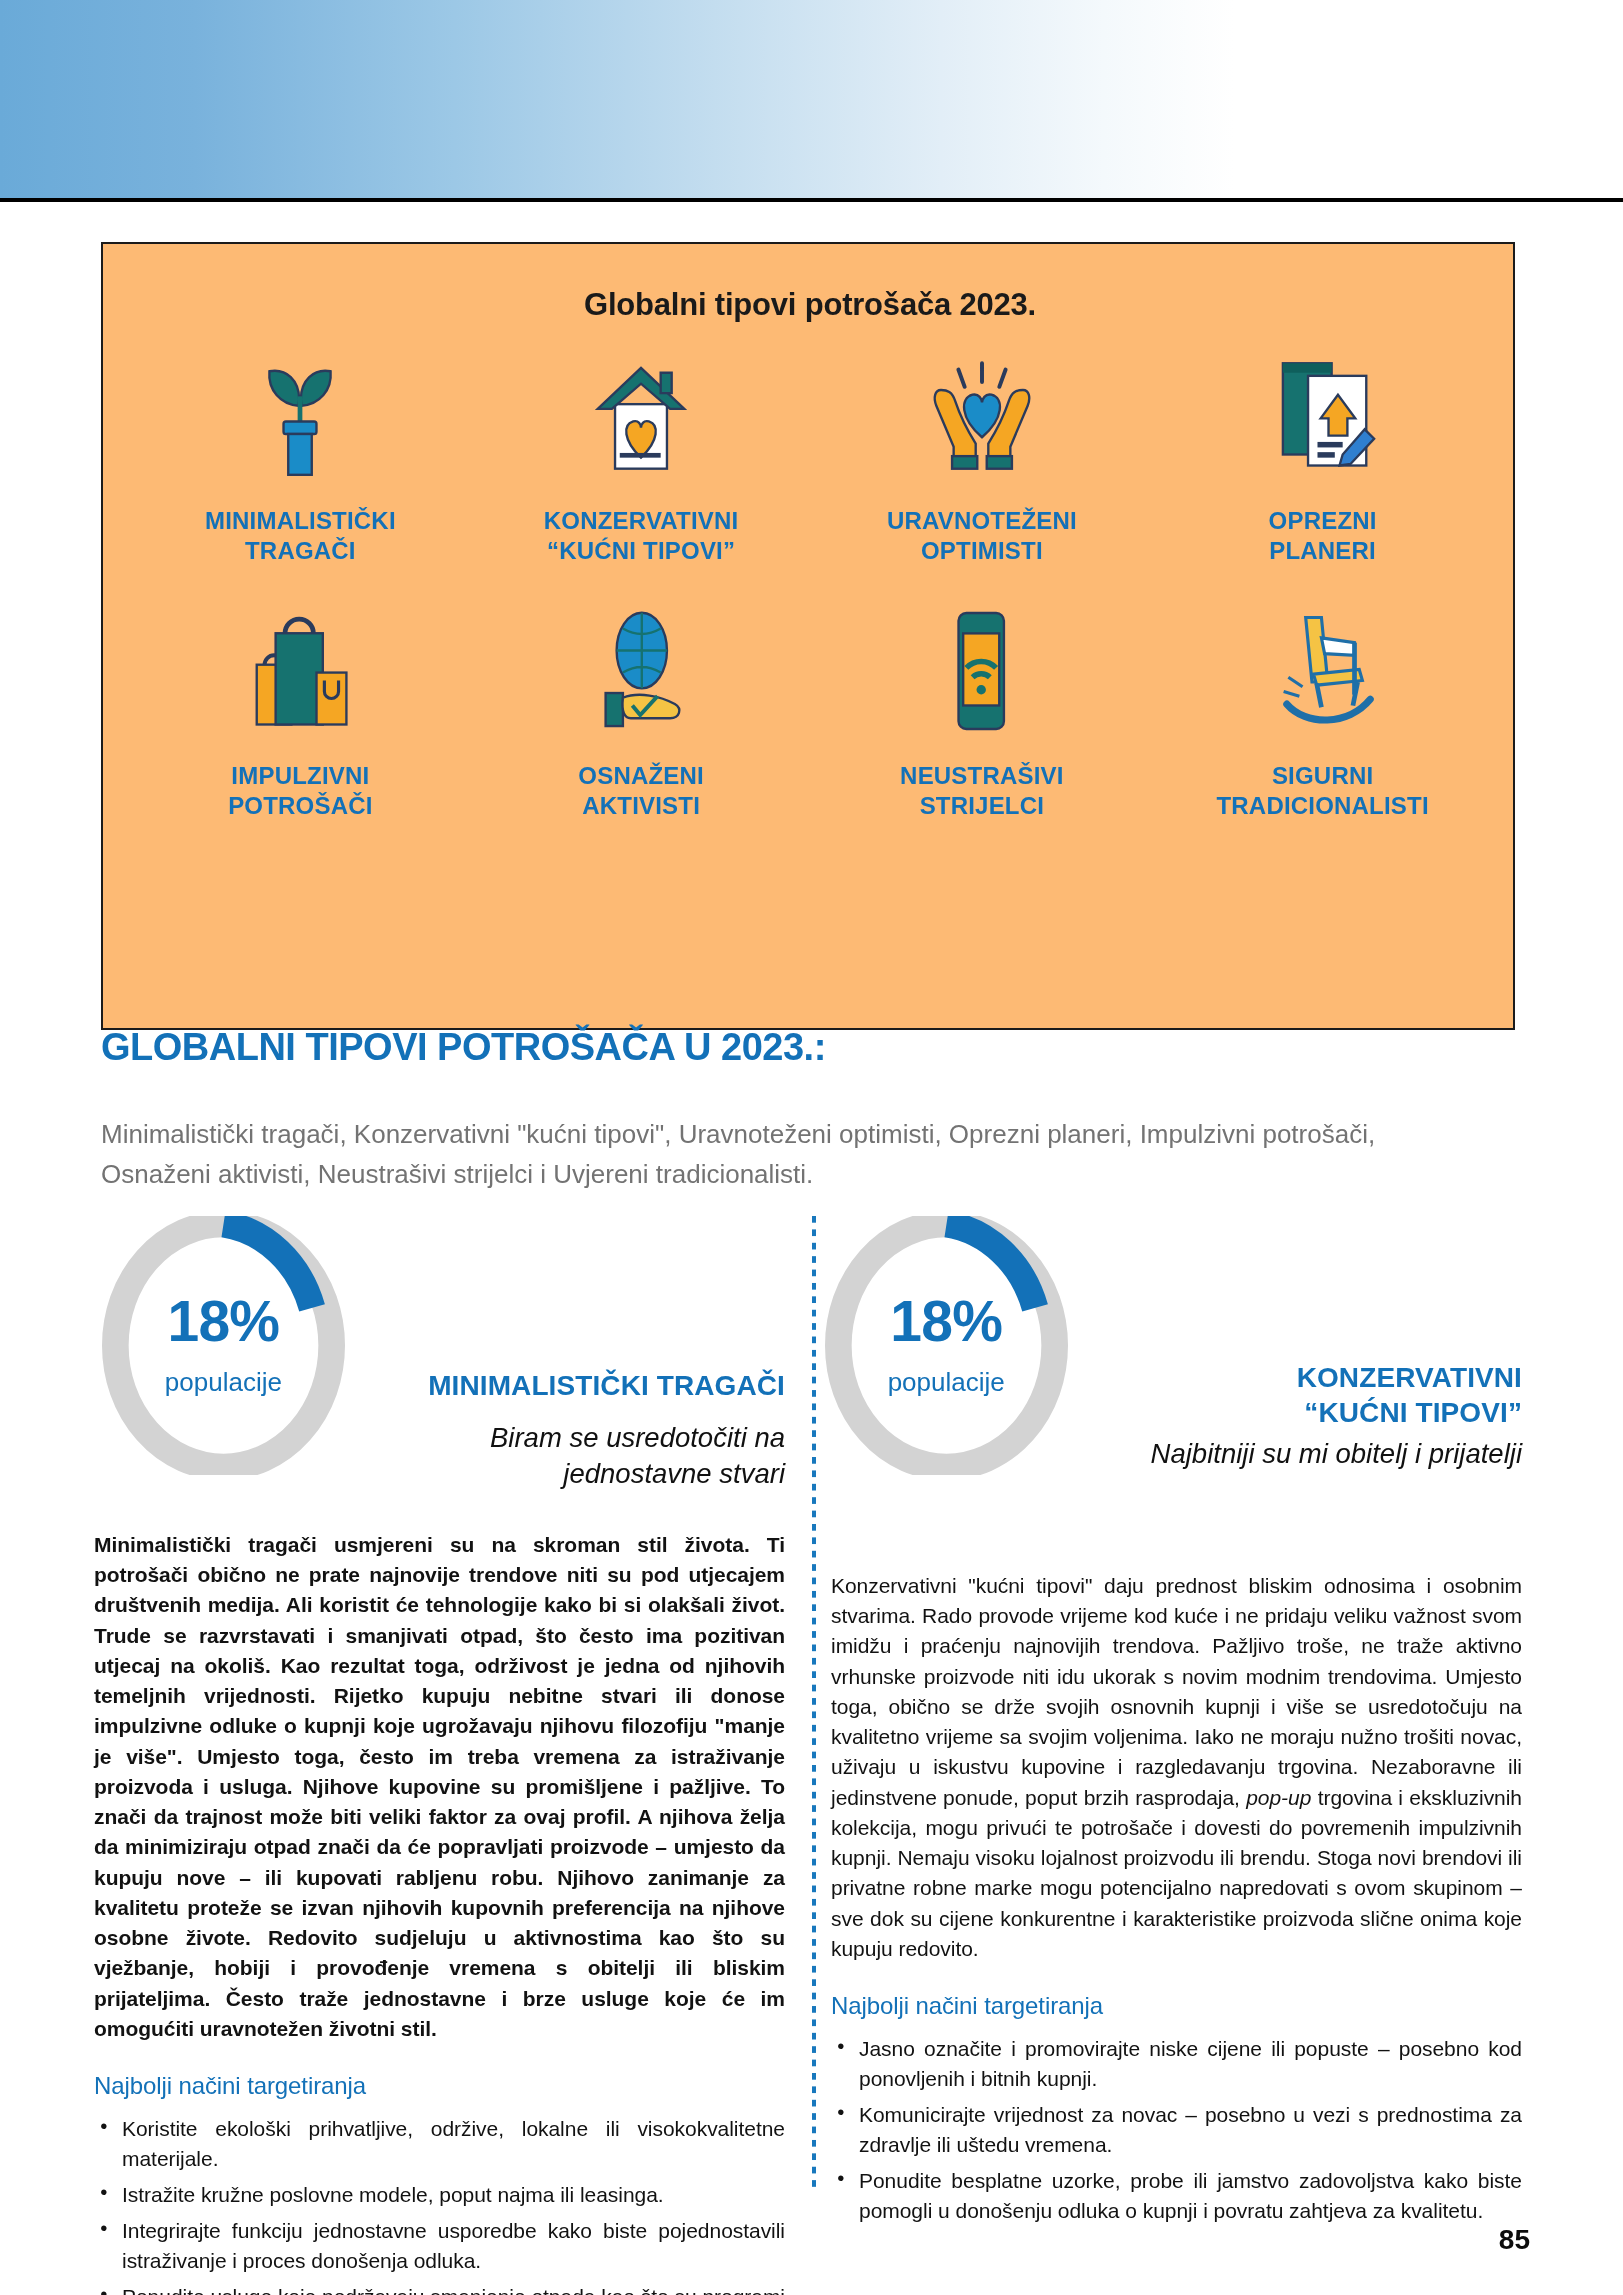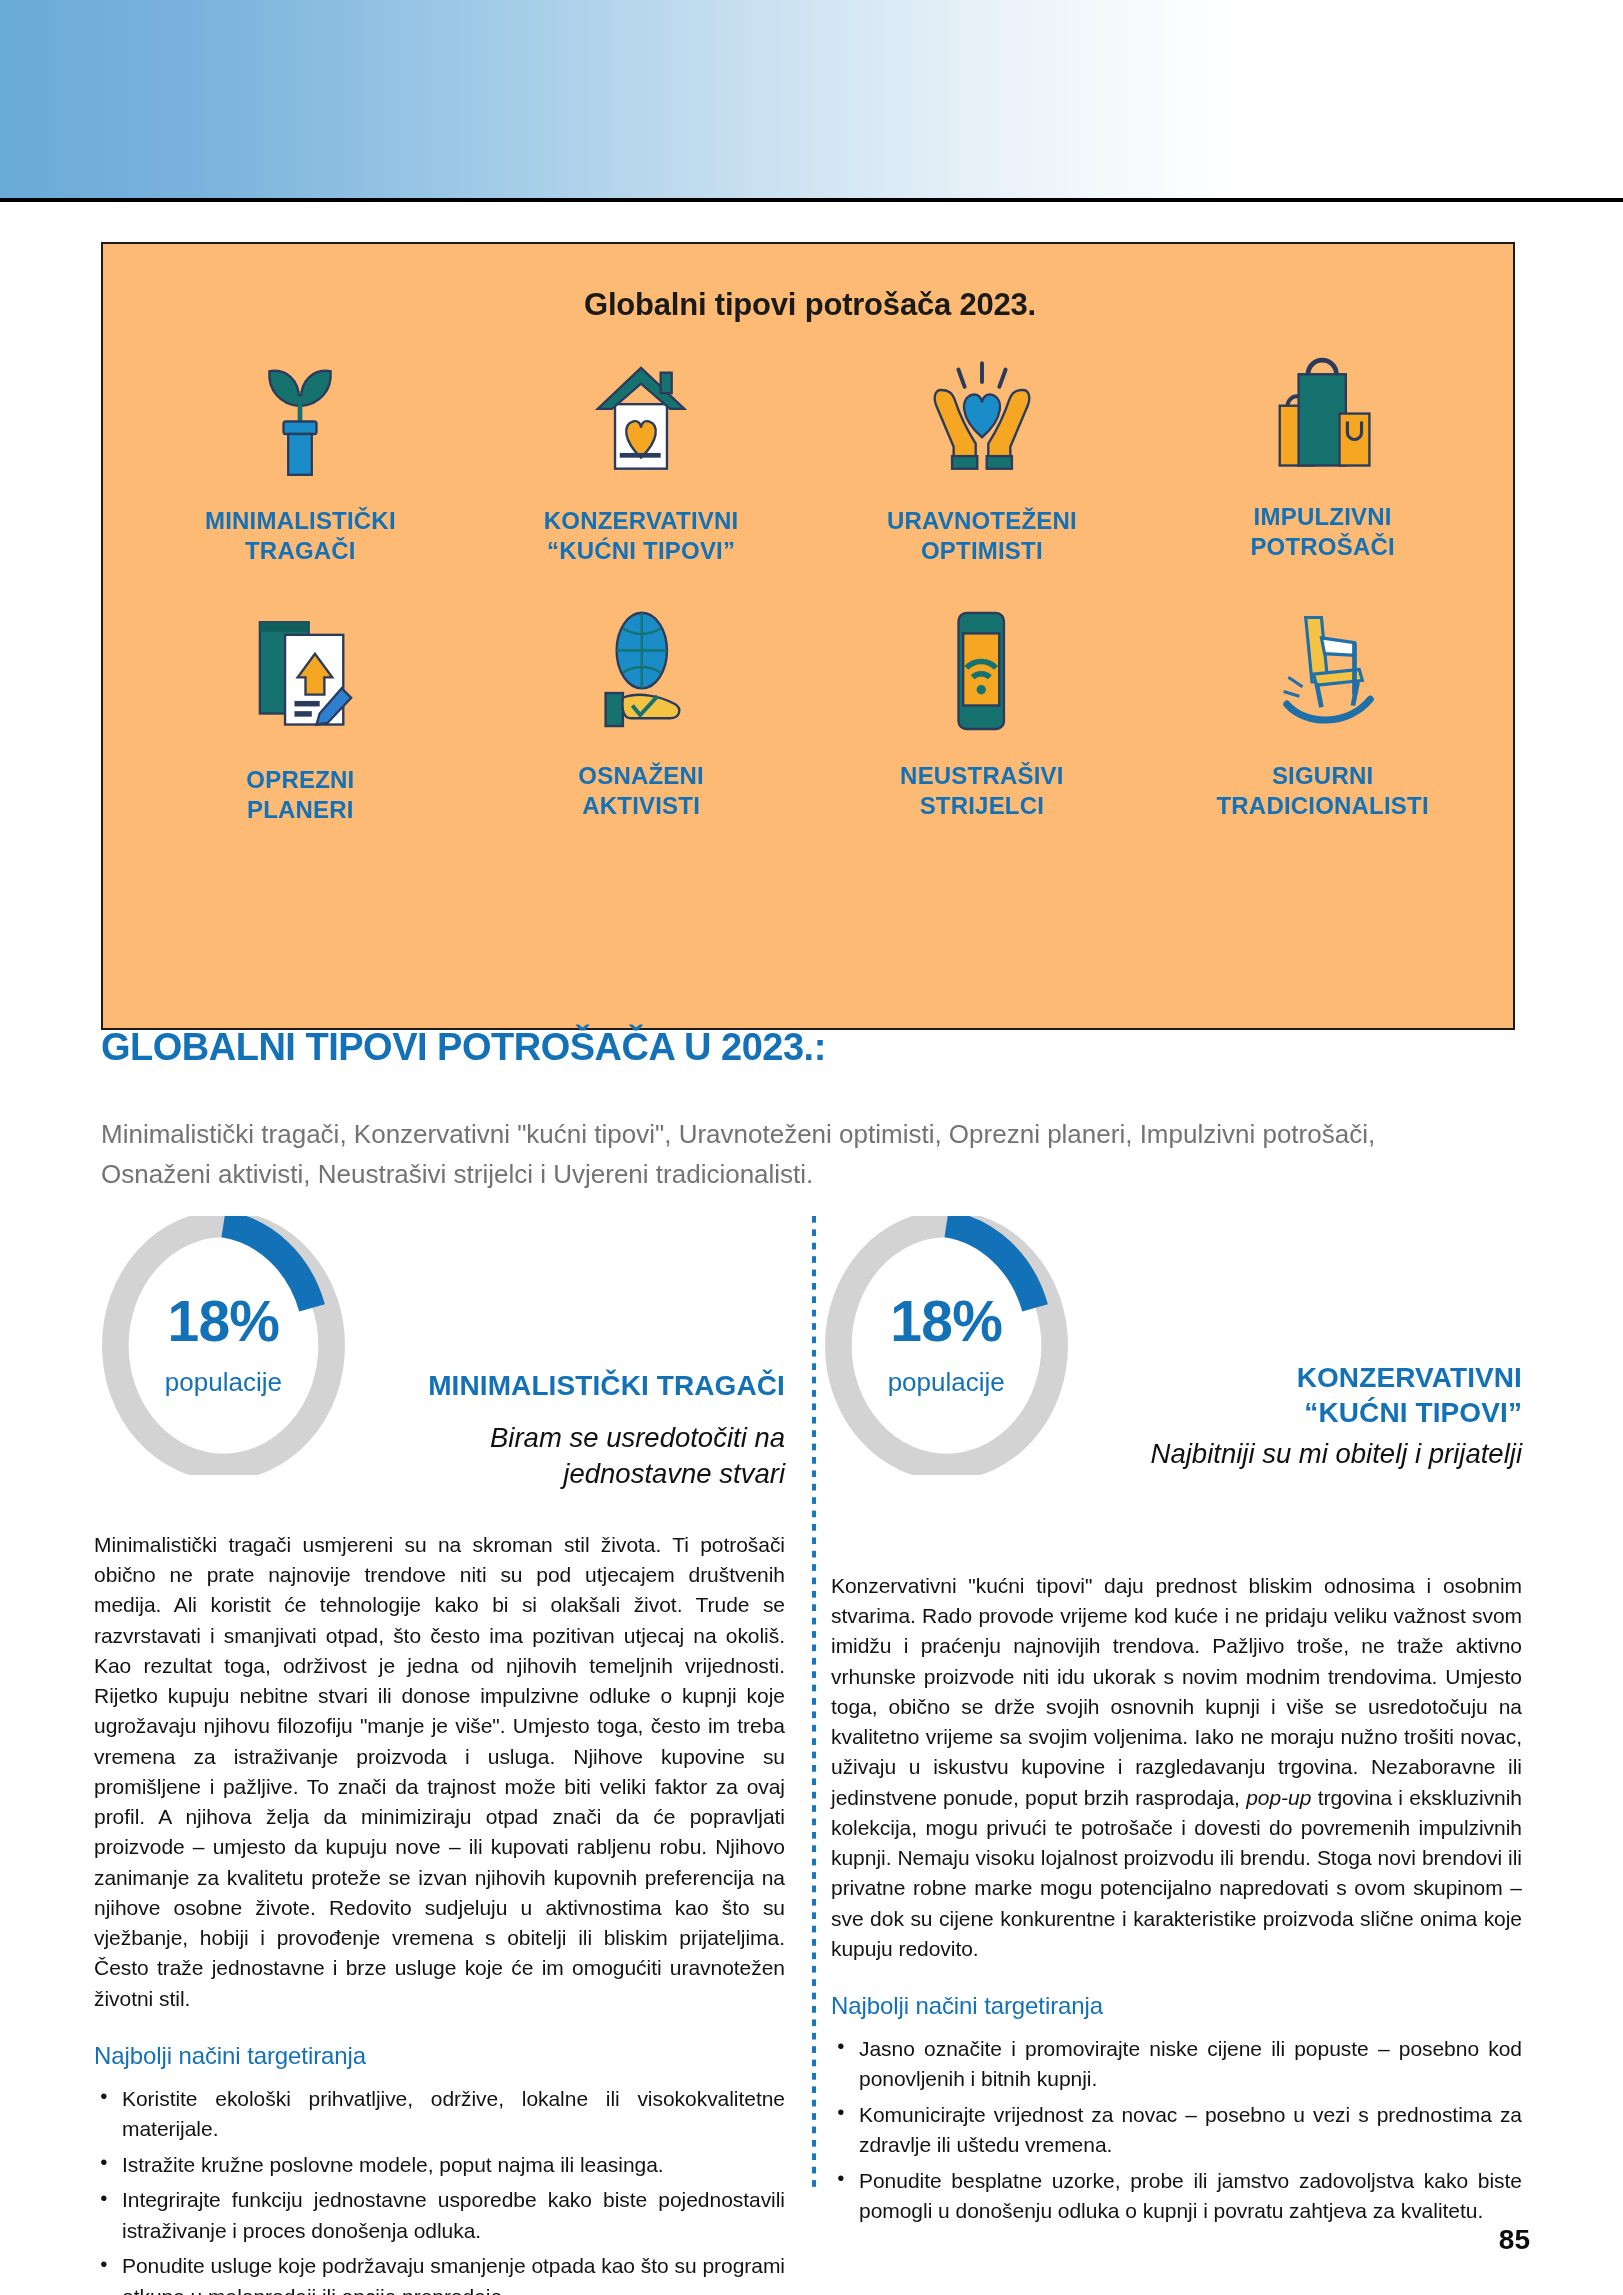--- a/index.html
+++ b/index.html
@@ -81,21 +81,21 @@
   .prof-quote{
     position:absolute;right:0;width:440px;text-align:right;
     color:#111;font-style:italic;font-weight:500;font-size:27.5px;line-height:1.32;
   }
   .prof-quote-left{top:204px;}
   .prof-quote-right{top:220px;}
   .body-copy{
     font-size:21px;line-height:1.44;color:#121212;text-align:justify;
     letter-spacing:-0.04px;
   }
-  .col-left .body-copy{width:691px;}
+  .col-left .body-copy{width:691px;font-weight:bold;}
   .col-right .body-copy{width:691px;}
   .sub-head{
     margin-top:28px;font-size:24px;font-weight:400;color:#1371b8;letter-spacing:-0.1px;
   }
   ul.tips{margin:14px 0 0 0;padding:0;list-style:none;}
   ul.tips li{
     position:relative;padding-left:28px;margin-bottom:5.5px;
     font-size:21px;line-height:1.44;color:#121212;text-align:justify;
     letter-spacing:-0.04px;
   }
@@ -161,55 +161,55 @@
           <path d="M80 112 C52 88 52 62 68 58 C76 56 80 64 80 68 C80 64 84 56 92 58 C108 62 108 88 80 112 Z" fill="#1a8cc8" stroke="#2a3b5c" stroke-width="3"></path>
           <path d="M28 52 C20 52 18 62 22 72 L44 124 L44 142 L72 142 L72 120 C62 104 52 84 46 66 C42 54 36 52 28 52 Z" fill="#f5a623" stroke="#2a3b5c" stroke-width="3"></path>
           <path d="M132 52 C140 52 142 62 138 72 L116 124 L116 142 L88 142 L88 120 C98 104 108 84 114 66 C118 54 124 52 132 52 Z" fill="#f5a623" stroke="#2a3b5c" stroke-width="3"></path>
           <rect x="42" y="136" width="32" height="16" fill="#16726f" stroke="#2a3b5c" stroke-width="3"></rect>
           <rect x="86" y="136" width="32" height="16" fill="#16726f" stroke="#2a3b5c" stroke-width="3"></rect>
         </svg>
       </div>
       <div class="cap">
         <span>URAVNOTEŽENI</span><br>
         <span>OPTIMISTI</span>
-      </div>
-    </div>
-
-    <div class="cell r2">
-      <div class="ico">
-        <svg width="118" height="126" viewBox="0 0 150 160">
-          <path d="M30 72 a12 12 0 0 1 24 0" fill="none" stroke="#2a3b5c" stroke-width="5"></path>
-          <rect x="20" y="72" width="44" height="76" fill="#f5a623" stroke="#2a3b5c" stroke-width="3"></rect>
-          <path d="M56 32 a18 18 0 0 1 36 0" fill="none" stroke="#2a3b5c" stroke-width="6"></path>
-          <rect x="44" y="32" width="60" height="116" fill="#16726f" stroke="#2a3b5c" stroke-width="3"></rect>
-          <rect x="96" y="82" width="38" height="66" fill="#f5a623" stroke="#2a3b5c" stroke-width="3"></rect>
-          <path d="M106 92 v14 a9 9 0 0 0 18 0 v-14" fill="none" stroke="#2a3b5c" stroke-width="4"></path>
-        </svg>
-      </div>
-      <div class="cap">
-        <span>IMPULZIVNI</span><br>
-        <span>POTROŠAČI</span>
       </div>
     </div>
 
     <div class="cell">
       <div class="ico">
         <svg width="118" height="130" viewBox="0 0 150 165">
           <rect x="24" y="18" width="62" height="116" fill="#16726f" stroke="#2a3b5c" stroke-width="3"></rect>
           <rect x="24" y="18" width="62" height="12" fill="#0f5f5c"></rect>
           <rect x="56" y="34" width="74" height="114" fill="#fff" stroke="#2a3b5c" stroke-width="3"></rect>
           <path d="M72 88 L94 58 L116 88 L106 88 L106 110 L82 110 L82 88 Z" fill="#f5a623" stroke="#2a3b5c" stroke-width="3"></path>
           <rect x="68" y="118" width="32" height="7" fill="#2a3b5c"></rect>
           <rect x="68" y="131" width="22" height="7" fill="#2a3b5c"></rect>
           <path d="M128 102 L140 114 L110 146 L96 148 L100 134 Z" fill="#2f7fd0" stroke="#2a3b5c" stroke-width="3"></path>
         </svg>
       </div>
       <div class="cap">
         <span>OPREZNI</span><br>
         <span>PLANERI</span>
+      </div>
+    </div>
+
+    <div class="cell r2">
+      <div class="ico">
+        <svg width="118" height="126" viewBox="0 0 150 160">
+          <path d="M30 72 a12 12 0 0 1 24 0" fill="none" stroke="#2a3b5c" stroke-width="5"></path>
+          <rect x="20" y="72" width="44" height="76" fill="#f5a623" stroke="#2a3b5c" stroke-width="3"></rect>
+          <path d="M56 32 a18 18 0 0 1 36 0" fill="none" stroke="#2a3b5c" stroke-width="6"></path>
+          <rect x="44" y="32" width="60" height="116" fill="#16726f" stroke="#2a3b5c" stroke-width="3"></rect>
+          <rect x="96" y="82" width="38" height="66" fill="#f5a623" stroke="#2a3b5c" stroke-width="3"></rect>
+          <path d="M106 92 v14 a9 9 0 0 0 18 0 v-14" fill="none" stroke="#2a3b5c" stroke-width="4"></path>
+        </svg>
+      </div>
+      <div class="cap">
+        <span>IMPULZIVNI</span><br>
+        <span>POTROŠAČI</span>
       </div>
     </div>
 
     <div class="cell r2">
       <div class="ico">
         <svg width="118" height="126" viewBox="0 0 150 160">
           <ellipse cx="76" cy="54" rx="32" ry="48" fill="#1a8cc8" stroke="#2a3b5c" stroke-width="3"></ellipse>
           <path d="M76 6 v96 M44 54 h64 M52 26 q24 14 48 0 M52 82 q24 -14 48 0" stroke="#16726f" stroke-width="3" fill="none"></path>
           <rect x="30" y="108" width="22" height="42" fill="#16726f" stroke="#2a3b5c" stroke-width="3"></rect>
           <path d="M52 114 C72 106 100 112 118 122 C128 128 124 140 112 140 L62 140 C54 140 50 132 52 114 Z" fill="#f5c344" stroke="#2a3b5c" stroke-width="3"></path>

